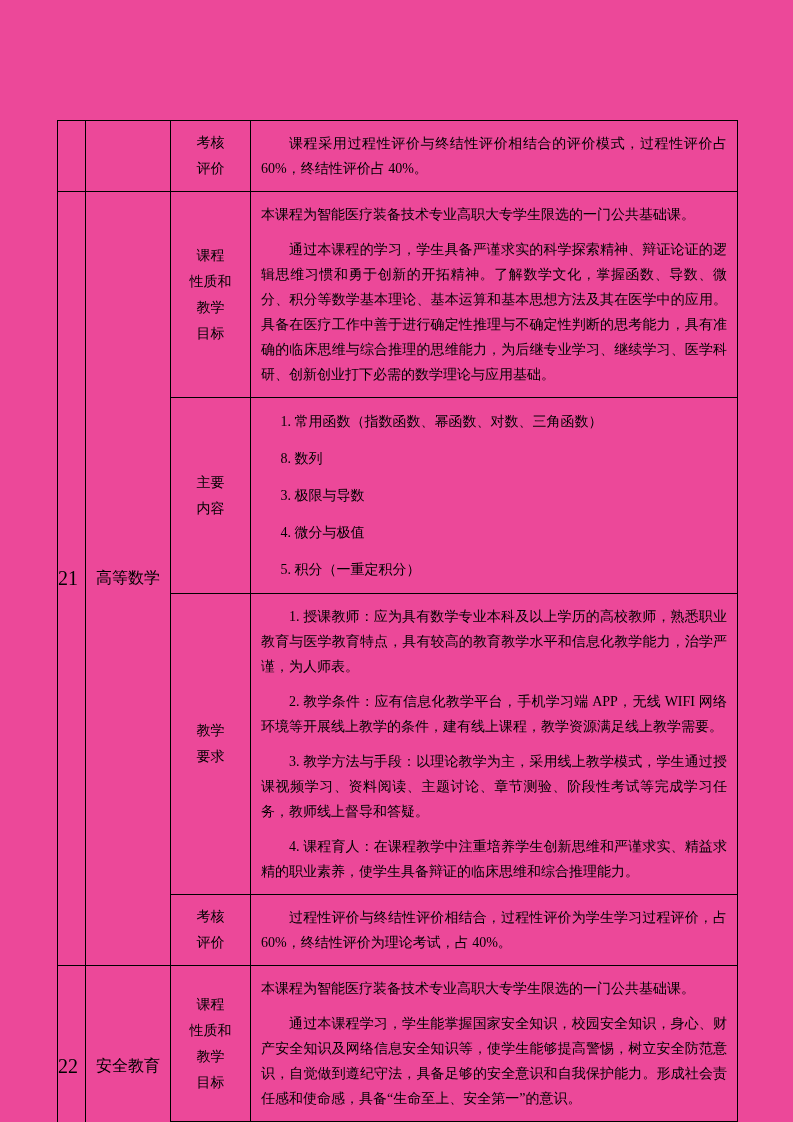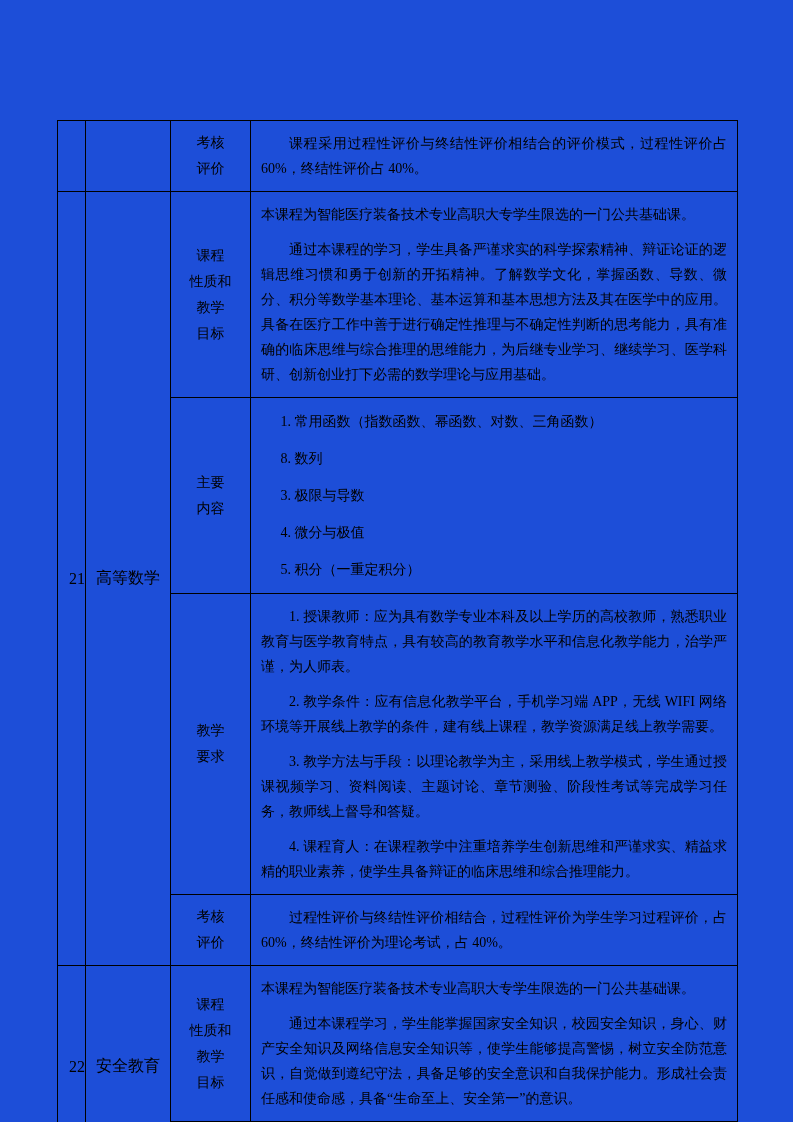--- a/index.html
+++ b/index.html
@@ -4,41 +4,41 @@
 <style>
   html, body {
     margin: 0;
     padding: 0;
     background: #ffffff;
   }
   .page {
     position: relative;
     width: 793px;
     height: 1122px;
-    background: #1d4ed8;
+    background: #ec4899;
     color: #000;
     font-family: "Liberation Serif", "DejaVu Serif", serif;
     overflow: hidden;
   }
   table.doc-table {
     position: absolute;
     left: 57px;
     top: 120px;
     width: 680px;
     border-collapse: collapse;
     table-layout: fixed;
   }
   table.doc-table td {
     border: 1px solid #000;
     padding: 0;
     vertical-align: middle;
   }
   .num-cell {
-    text-align: right;
-    font-size: 16px;
+    text-align: left;
+    font-size: 20px;
   }
   .course-cell {
     text-align: center;
     font-size: 16px;
   }
   .label-cell {
     text-align: center;
     font-size: 14px;
     padding: 6px 2px;
   }

